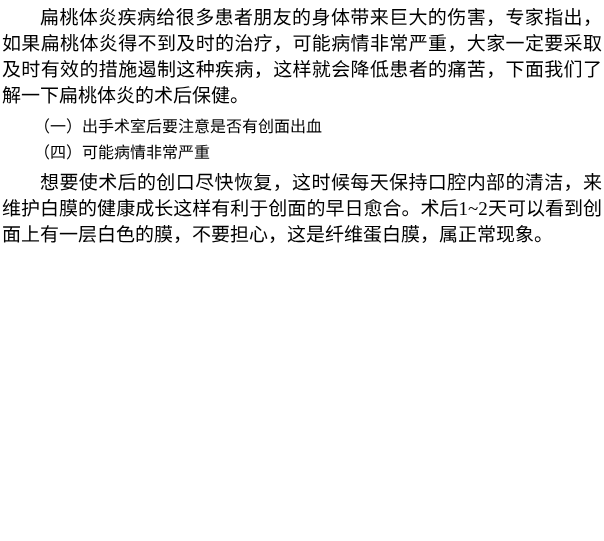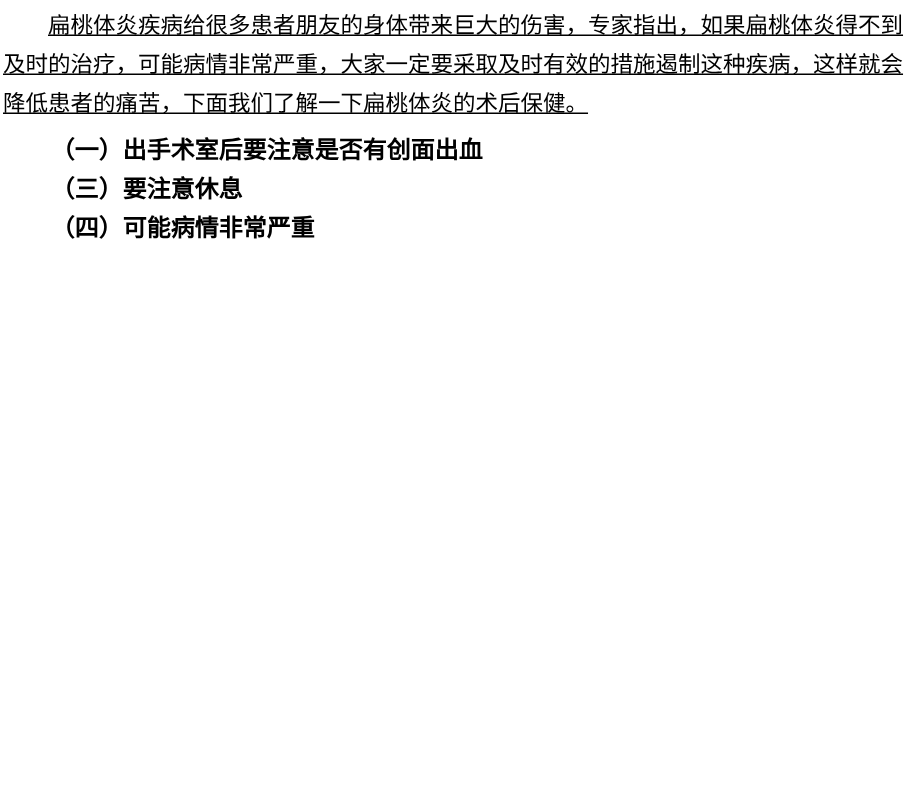--- a/index.html
+++ b/index.html
@@ -12,42 +12,41 @@
     height: 541px;
     overflow: hidden;
     color: #000000;
     font-family: "Liberation Serif", "DejaVu Serif", serif;
   }
   .article {
     padding: 5px 2px 0 2px;
   }
   .para {
     margin: 0;
-    font-size: 15px;
+    font-size: 19px;
     line-height: 26px;
     text-indent: 2em;
     text-align: justify;
     word-break: break-all;
-    text-decoration: underline;
   }
   .section-heading {
     margin: 9px 0;
     font-size: 16px;
     line-height: 17px;
-    font-weight: bold;
+    font-weight: normal;
     text-indent: 2em;
   }
 </style>
 </head>
 <body>
 
 <div class="article">
 
   <p class="para">扁桃体炎疾病给很多患者朋友的身体带来巨大的伤害，专家指出，如果扁桃体炎得不到及时的治疗，可能病情非常严重，大家一定要采取及时有效的措施遏制这种疾病，这样就会降低患者的痛苦，下面我们了解一下扁桃体炎的术后保健。</p>
 
   <h2 class="section-heading">（一）出手术室后要注意是否有创面出血</h2>
 
 
-  <h2 class="section-heading">（三）要注意休息</h2>
 
   <h2 class="section-heading">（四）可能病情非常严重</h2>
+  <p class="para">想要使术后的创口尽快恢复，这时候每天保持口腔内部的清洁，来维护白膜的健康成长这样有利于创面的早日愈合。术后1~2天可以看到创面上有一层白色的膜，不要担心，这是纤维蛋白膜，属正常现象。</p>
 
 </div>
 
 </body></html>

